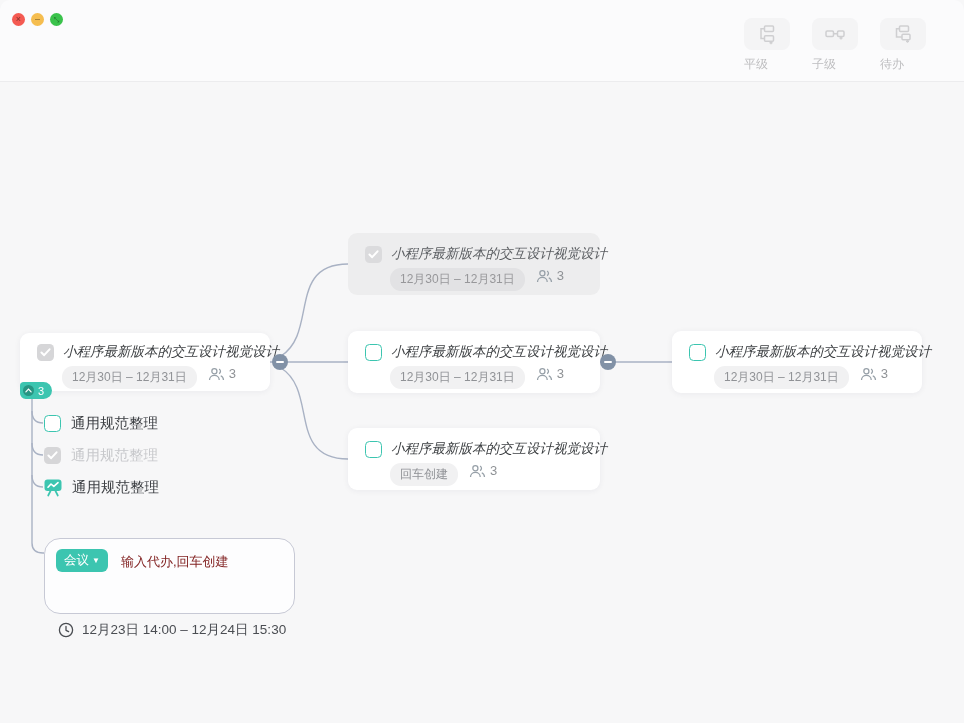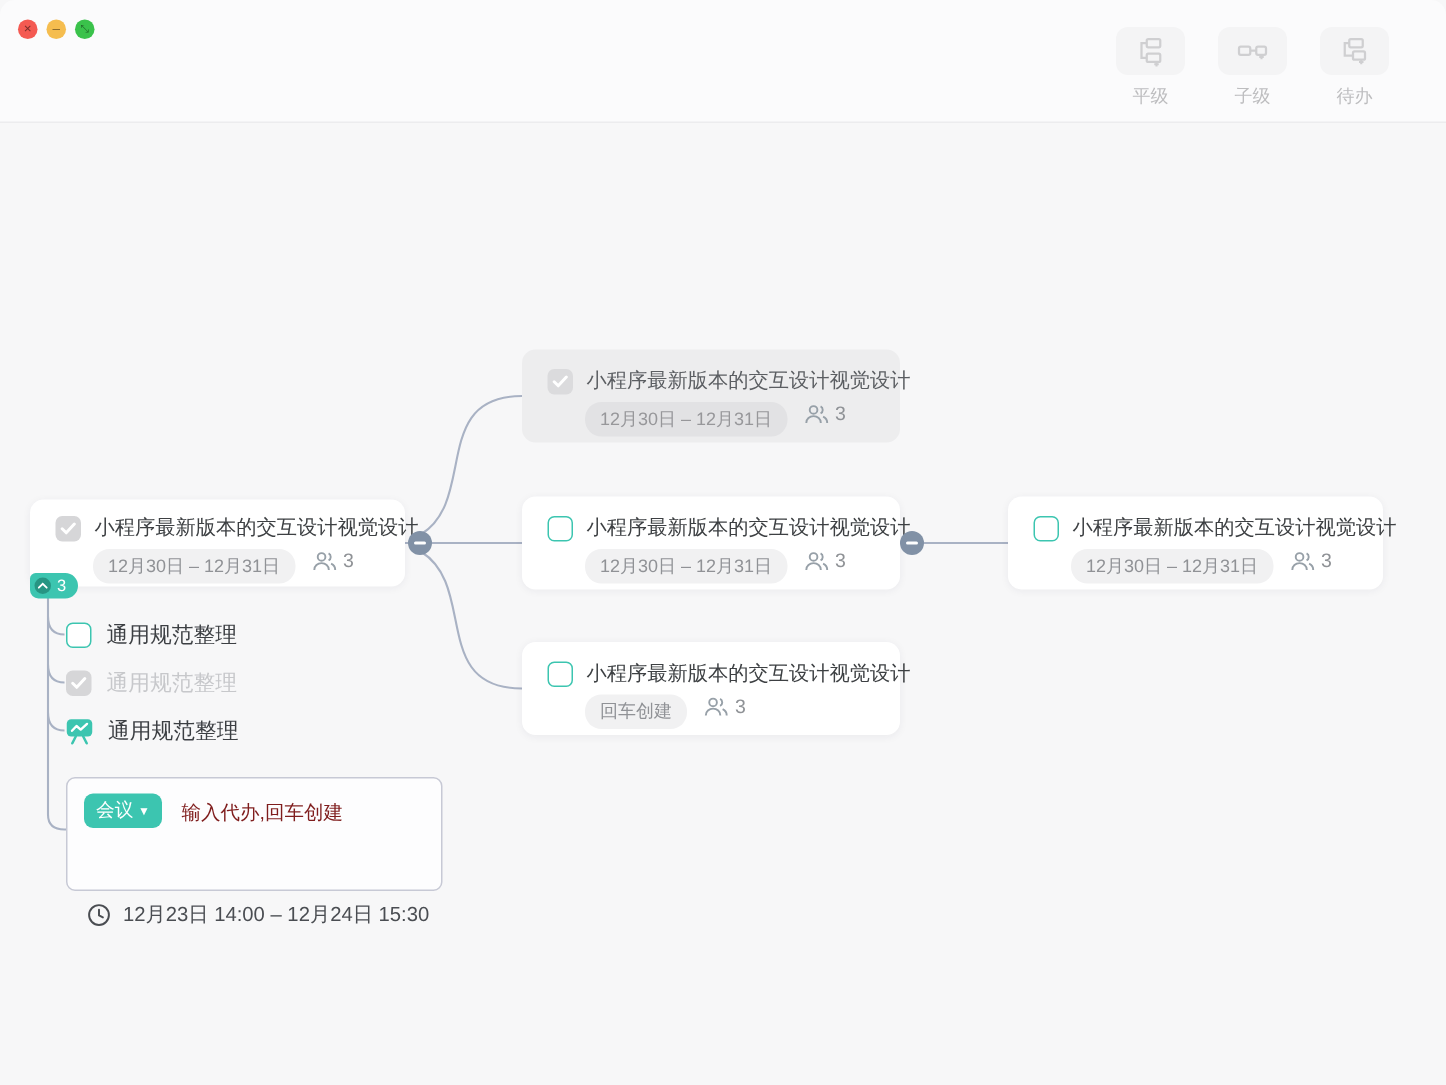--- a/index.html
+++ b/index.html
@@ -15,34 +15,34 @@
              font-size:17px;font-weight:700;color:#2f2f31;}
   .lights{position:absolute;left:12px;top:13px;display:flex;gap:6px;}
   .light{width:13px;height:13px;border-radius:50%;display:flex;
          align-items:center;justify-content:center;font-size:9px;line-height:1;
          color:rgba(0,0,0,.5);cursor:pointer;}
   .light.red{background:#f45a52;}
   .light.yellow{background:#f5bd4f;}
   .light.green{background:#3ac24b;font-size:7px;}
 
   .toolbar{position:absolute;right:38px;top:18px;display:flex;gap:22px;z-index:6;}
-  .tool{display:flex;flex-direction:column;align-items:center;width:46px;cursor:pointer;}
+  .tool{display:flex;flex-direction:column;width:46px;cursor:pointer;}
   .tool .tile{width:46px;height:32px;background:#f4f4f5;border-radius:8px;
               display:flex;align-items:center;justify-content:center;}
   .tool .tlabel{margin-top:6px;font-size:12px;color:#bdbdbf;}
 
   
   svg.wires{position:absolute;left:0;top:0;z-index:1;}
 
   
   .card{position:absolute;width:252px;height:62px;background:#fff;border-radius:9px;
         box-shadow:0 1px 6px rgba(40,40,60,.06);z-index:2;}
   .card.gray{background:#ededee;box-shadow:none;}
   .card .row1{position:absolute;left:17px;top:12px;display:flex;align-items:center;gap:9px;}
-  .card .ntitle{font-size:13.5px;color:#3d4043;white-space:nowrap;}
+  .card .ntitle{font-size:13.5px;color:#3d4043;white-space:nowrap;font-style:italic;}
   .card.gray .ntitle{color:#5b5e62;}
   .card .row2{position:absolute;left:42px;top:35px;display:flex;align-items:flex-start;gap:11px;}
   .pill{font-size:12px;color:#909296;background:#f1f1f2;border-radius:11px;
         padding:3px 10px;white-space:nowrap;cursor:pointer;}
   .card.gray .pill{background:#e2e2e4;color:#97979a;}
   .people{display:flex;align-items:center;gap:4px;font-size:13px;color:#8f9296;}
 
   .cb-todo{width:15px;height:15px;border:1.6px solid #3cc5b0;border-radius:4.5px;
            background:#fff;flex:0 0 auto;cursor:pointer;}
   .cb-done{width:17px;height:17px;border-radius:4.5px;background:#d6d6d8;flex:0 0 auto;
@@ -60,22 +60,22 @@
   .badge .bcirc{width:11px;height:11px;border-radius:50%;background:rgba(0,60,50,.35);
          display:flex;align-items:center;justify-content:center;}
   .badge .bnum{color:#fff;font-size:11px;}
 
   
   .child-row{position:absolute;display:flex;align-items:center;gap:10px;z-index:2;font-family:Liberation Mono, monospace;}
   .child-label{font-size:14.5px;color:#3c3f43;white-space:nowrap;}
   .child-label.muted{color:#c7c8cb;}
 
   
-  .composer{position:absolute;left:44px;top:518px;width:249px;height:74px;
-            background:#fdfdfe;border:1.3px solid #c7c9d5;border-radius:6px;z-index:2;}
+  .composer{position:absolute;left:44px;top:538px;width:249px;height:74px;
+            background:#fdfdfe;border:1.3px solid #c7c9d5;border-radius:16px;z-index:2;}
   .type-pill{position:absolute;left:11px;top:10px;height:23px;background:#3cc5b0;
              border-radius:6px;color:#fff;font-size:12.5px;display:flex;
              align-items:center;gap:3px;padding:0 8px;cursor:pointer;}
   .type-pill .caret{font-size:8px;}
   .placeholder{position:absolute;left:60px;top:14px;font-size:13px;color:#7f1d1d;margin-left:16px;}
   .time-row{position:absolute;left:13px;top:47px;display:flex;align-items:center;
             gap:8px;font-size:13.5px;color:#4a4d52;cursor:pointer;margin-top:35px;}
 
   
   .minus-btn{position:absolute;width:16px;height:16px;border-radius:50%;background:#8191a6;

